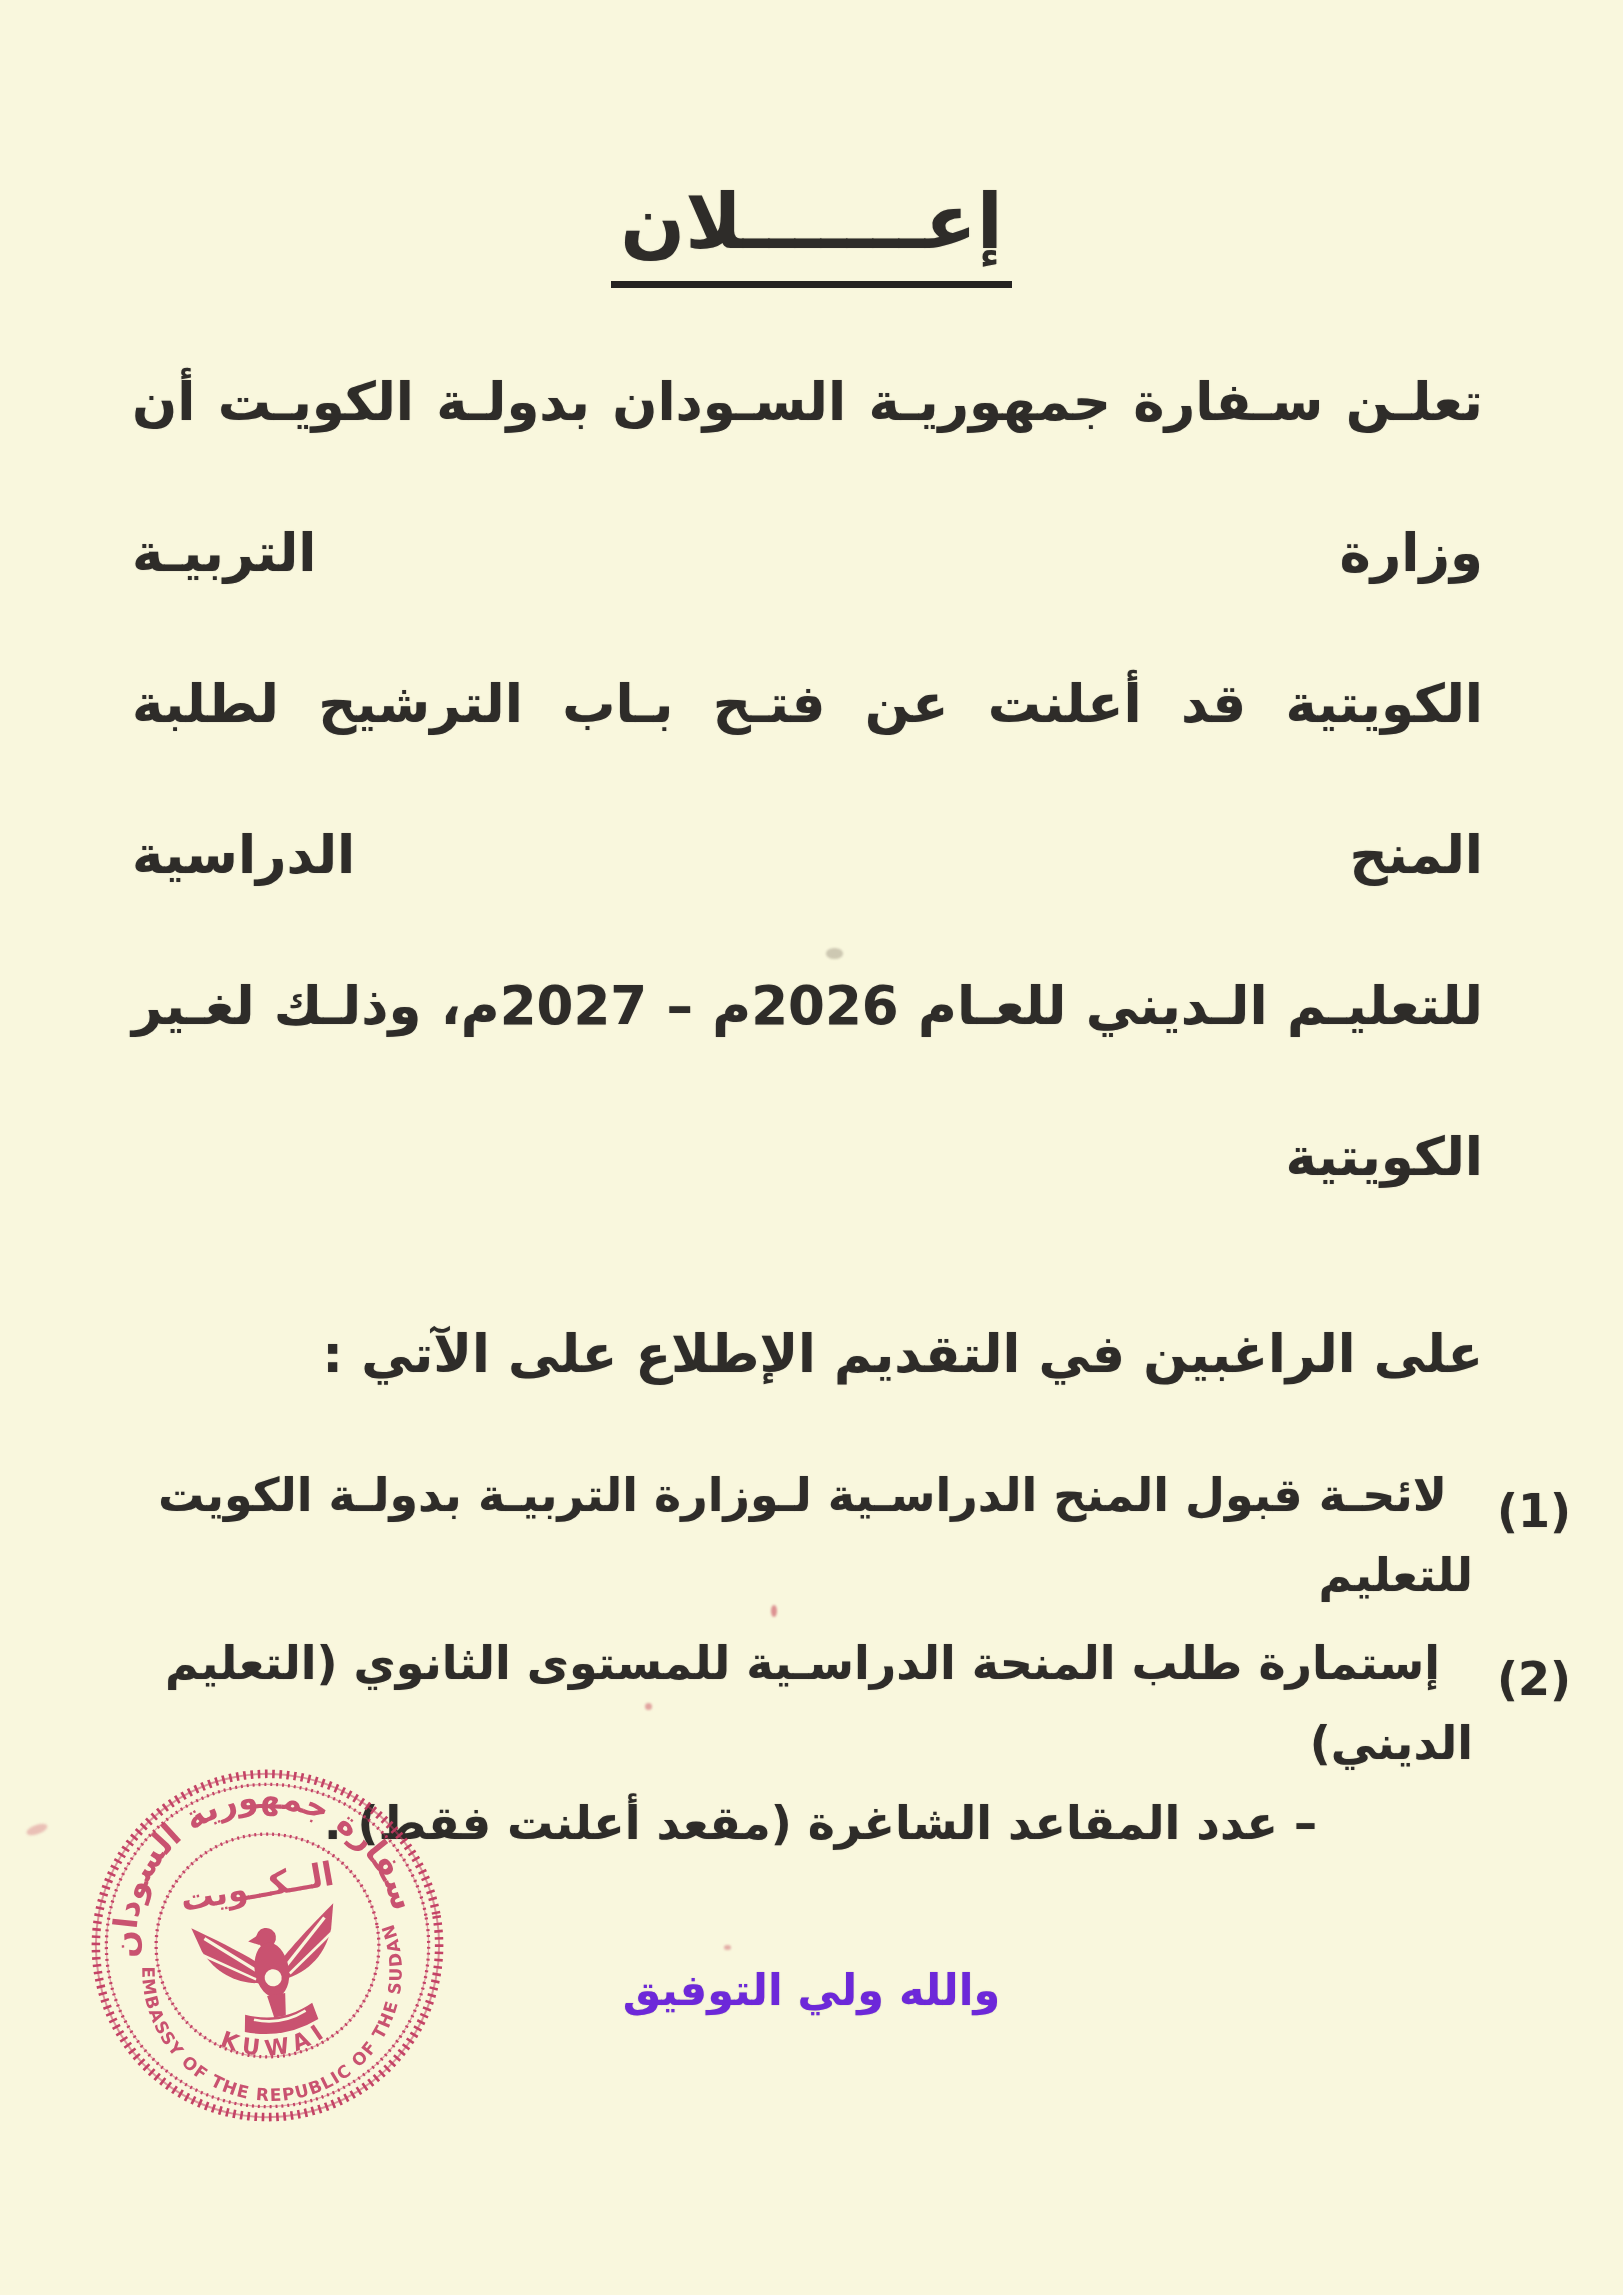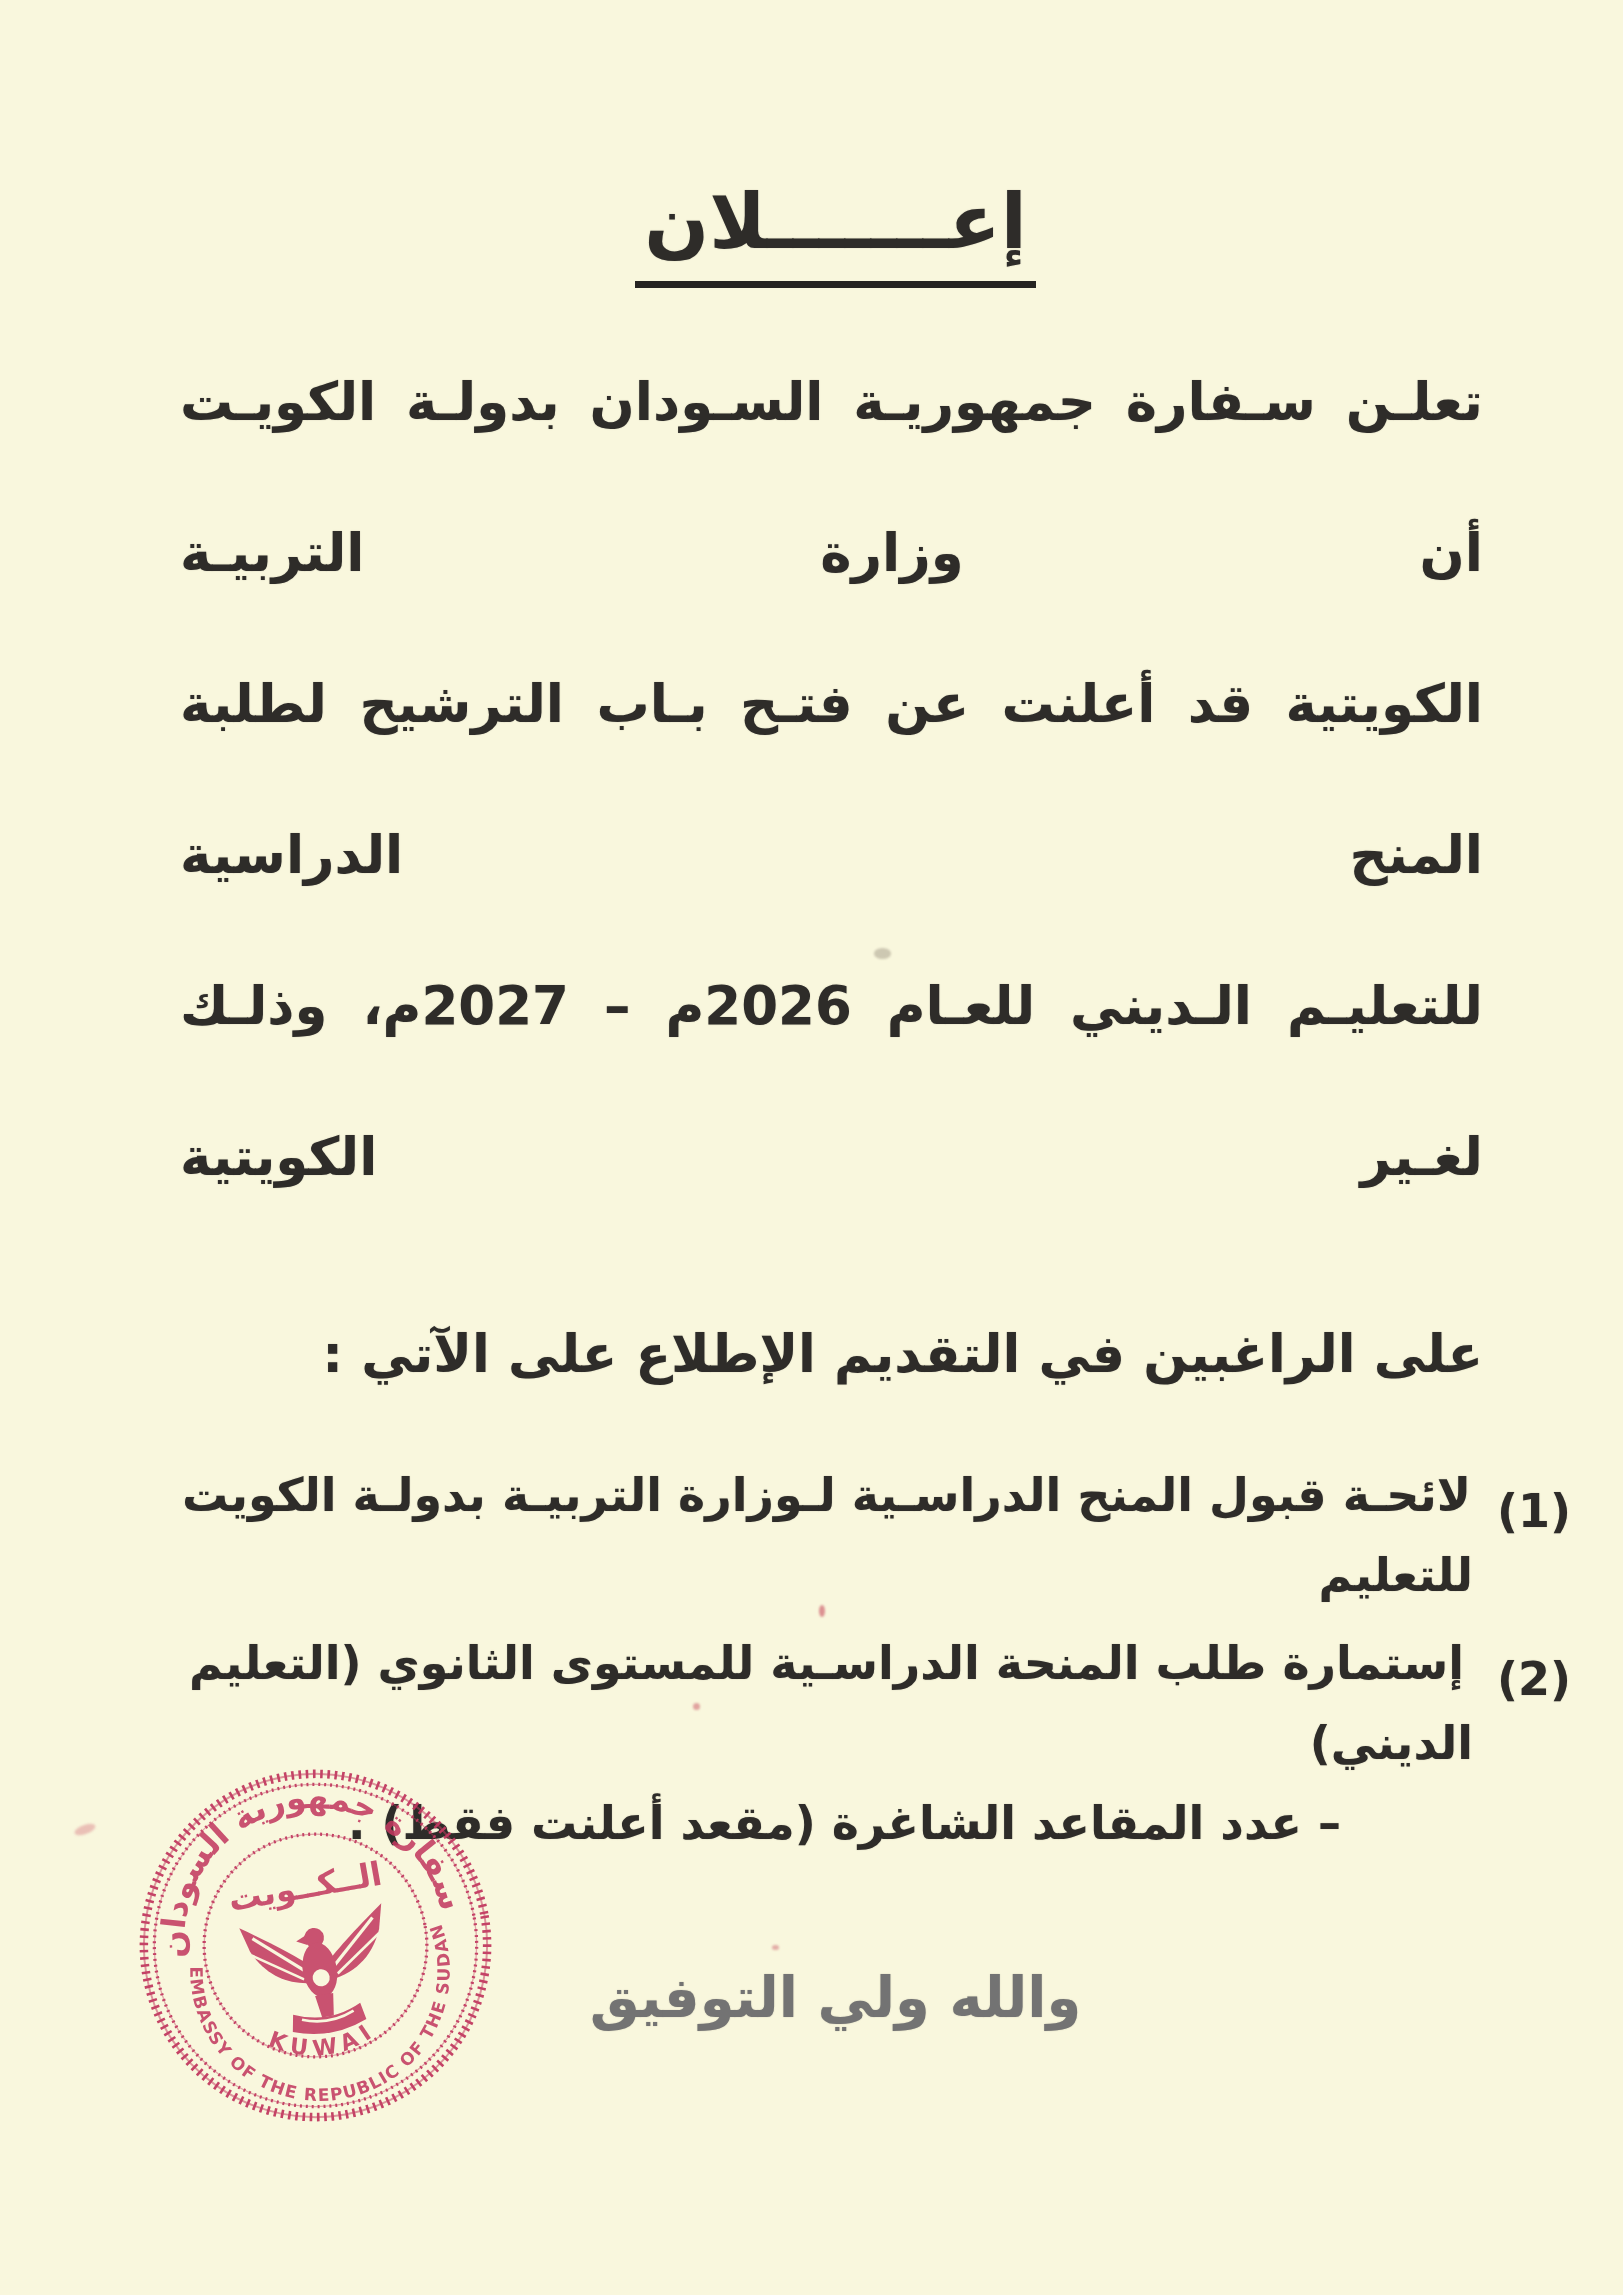--- a/index.html
+++ b/index.html
@@ -4,21 +4,21 @@
 <style>
   html, body { margin: 0; padding: 0; }
   body {
     width: 1623px; height: 2295px;
     background: #f9f7dd;
     position: relative;
     overflow: hidden;
     font-family: "DejaVu Sans", sans-serif;
   }
   .page {
-    position: absolute; inset: 0; margin-left: 48px;
+    position: absolute; inset: 0;
   }
   .doc {
     position: absolute; left: 0; top: 0; right: 0;
     padding: 178px 52px 0 52px;
     direction: rtl;
     color: #2e2c29;
     font-weight: bold;
     text-shadow: 0 0 1.3px rgba(46,44,41,0.28);
   }
   .title-wrap { text-align: center; }
@@ -52,23 +52,23 @@
     line-height: 113px;
   }
   .txt { flex: 1; min-width: 0; }
   .lline { line-height: 80px; text-align: center; }
   .ind1 { margin-right: 79px; }
   .pull { margin-right: -36px; }
   .closing {
     position: absolute;
     left: 0; right: 0; top: 1965px;
     text-align: center;
-    font-size: 56px;
+    font-size: 43px;
     font-weight: bold;
-    color: #737373;
+    color: #6d28d9;
     text-shadow: 0 0 1.3px rgba(46,44,41,0.28);
   }
   .stamp {
     position: absolute;
     left: 88px; top: 1766px;
     width: 359px; height: 359px;
     opacity: 0.95;
   }
   .stamp text {
     font-family: "DejaVu Sans", sans-serif;

